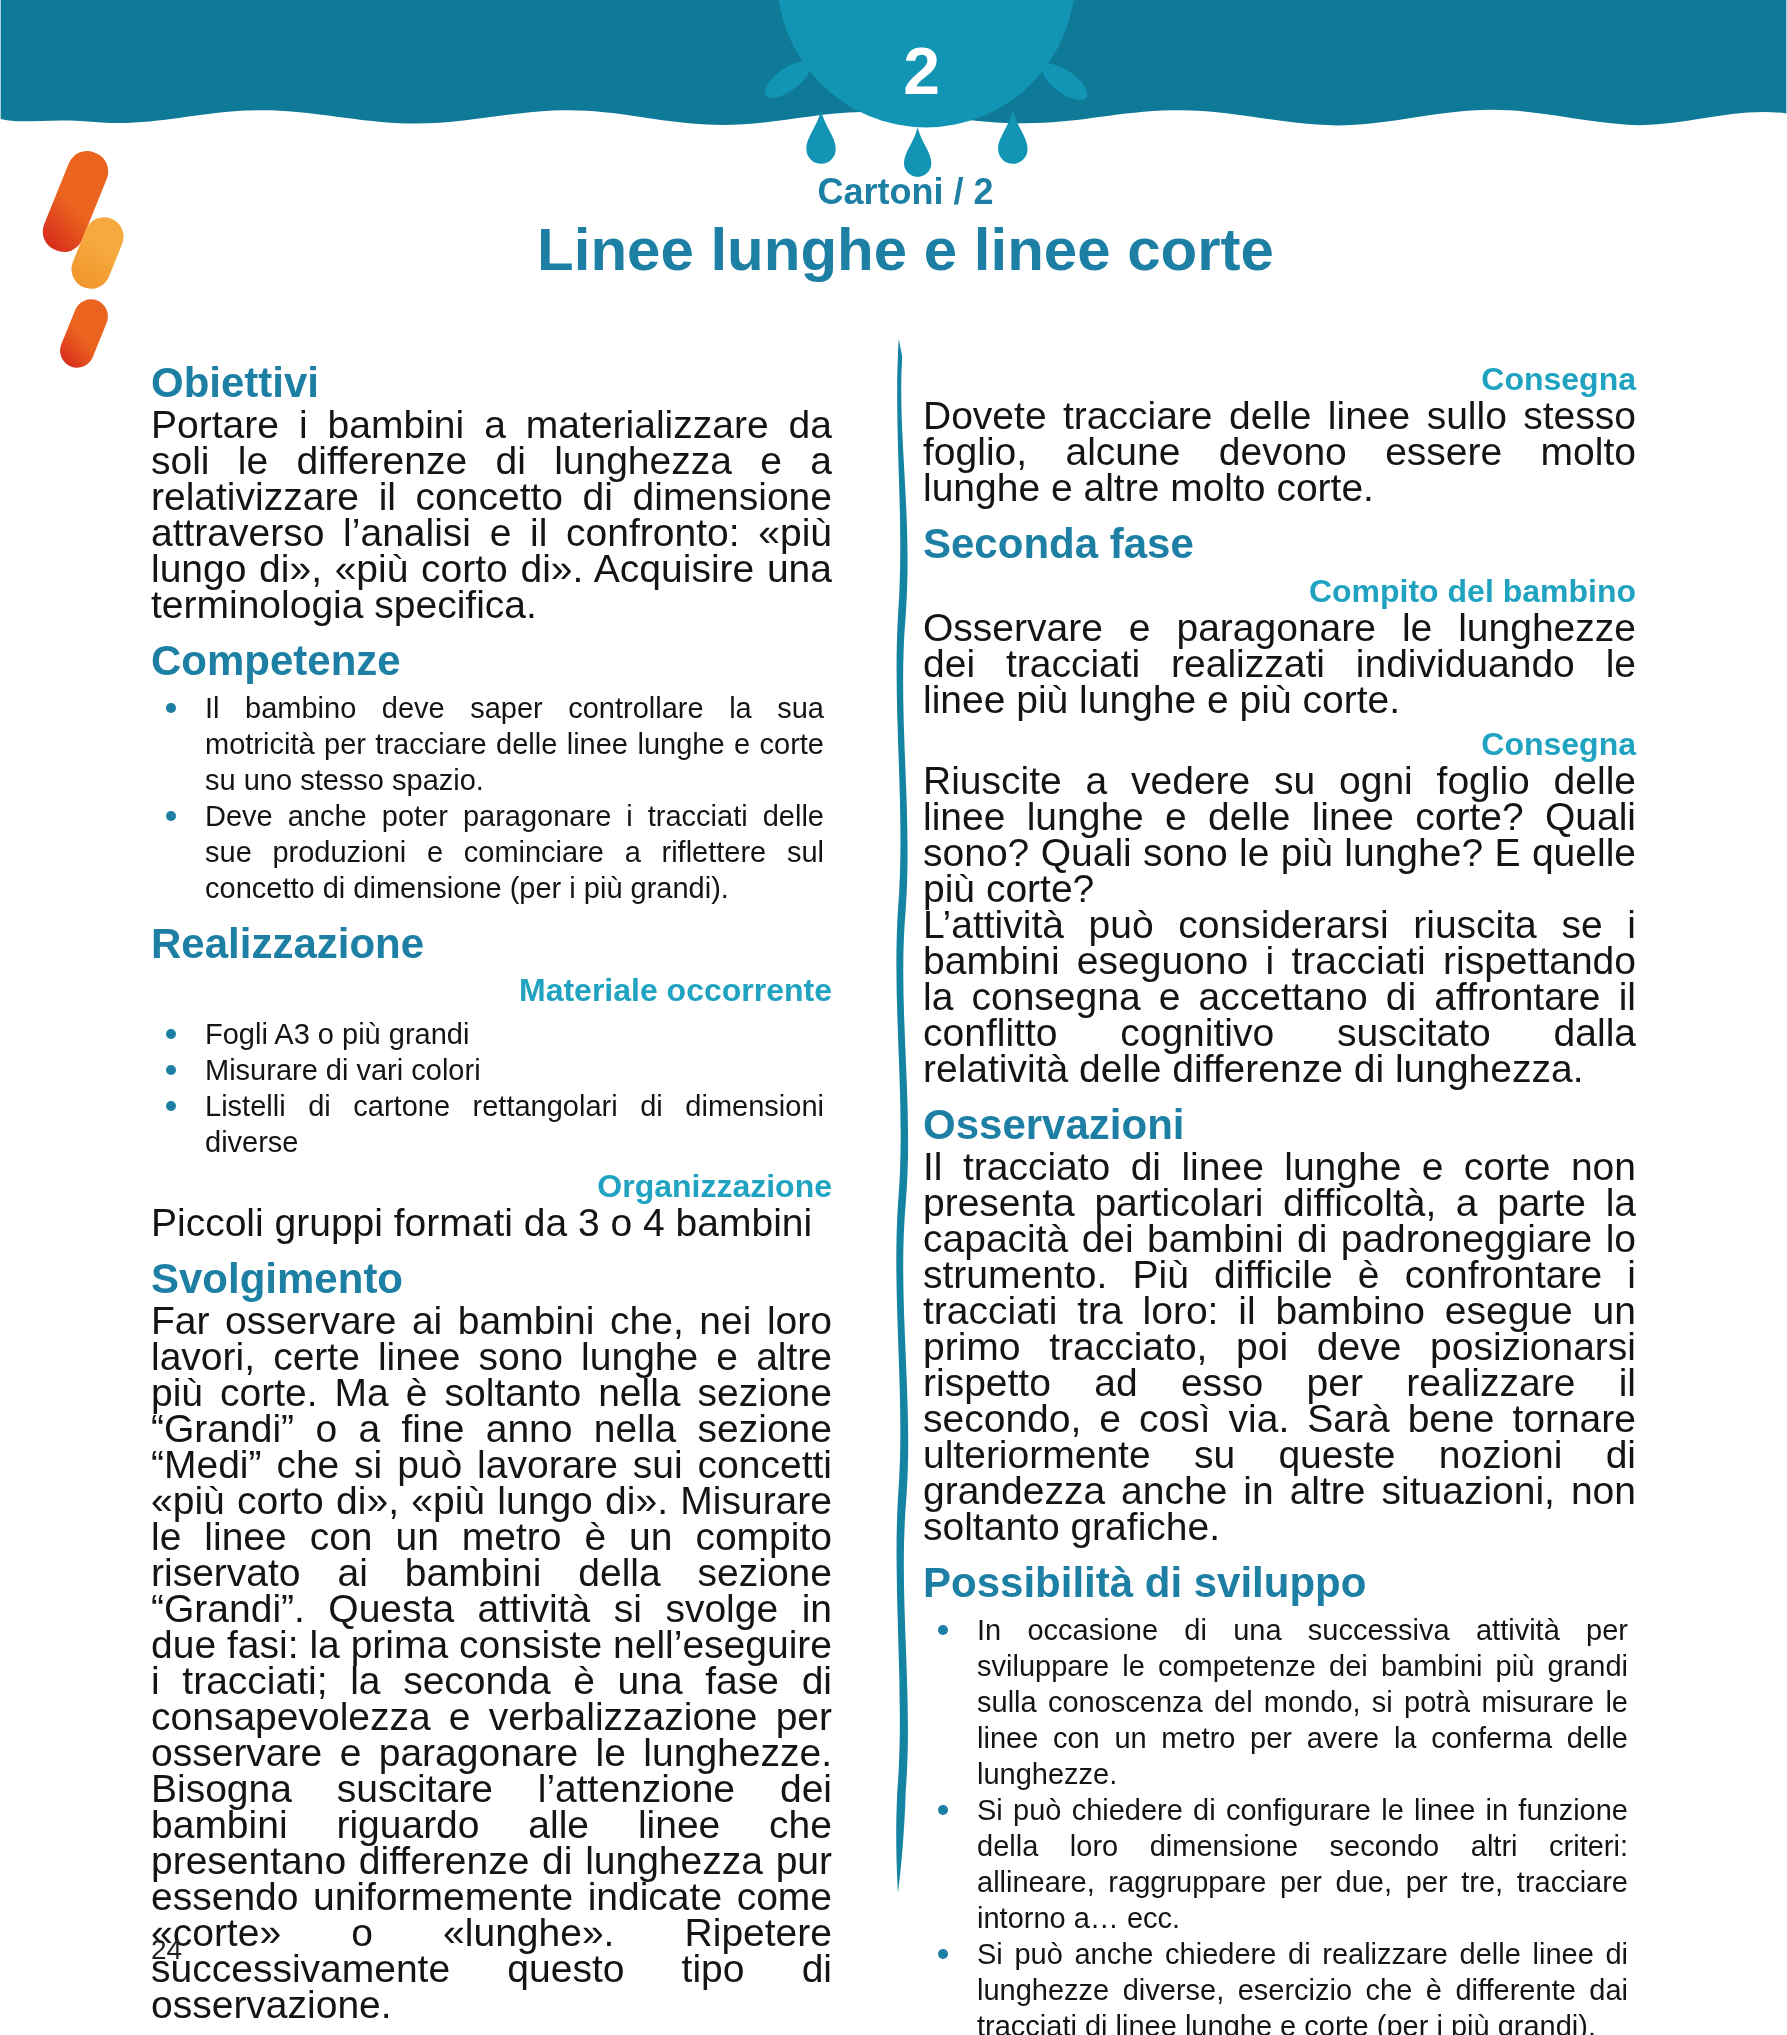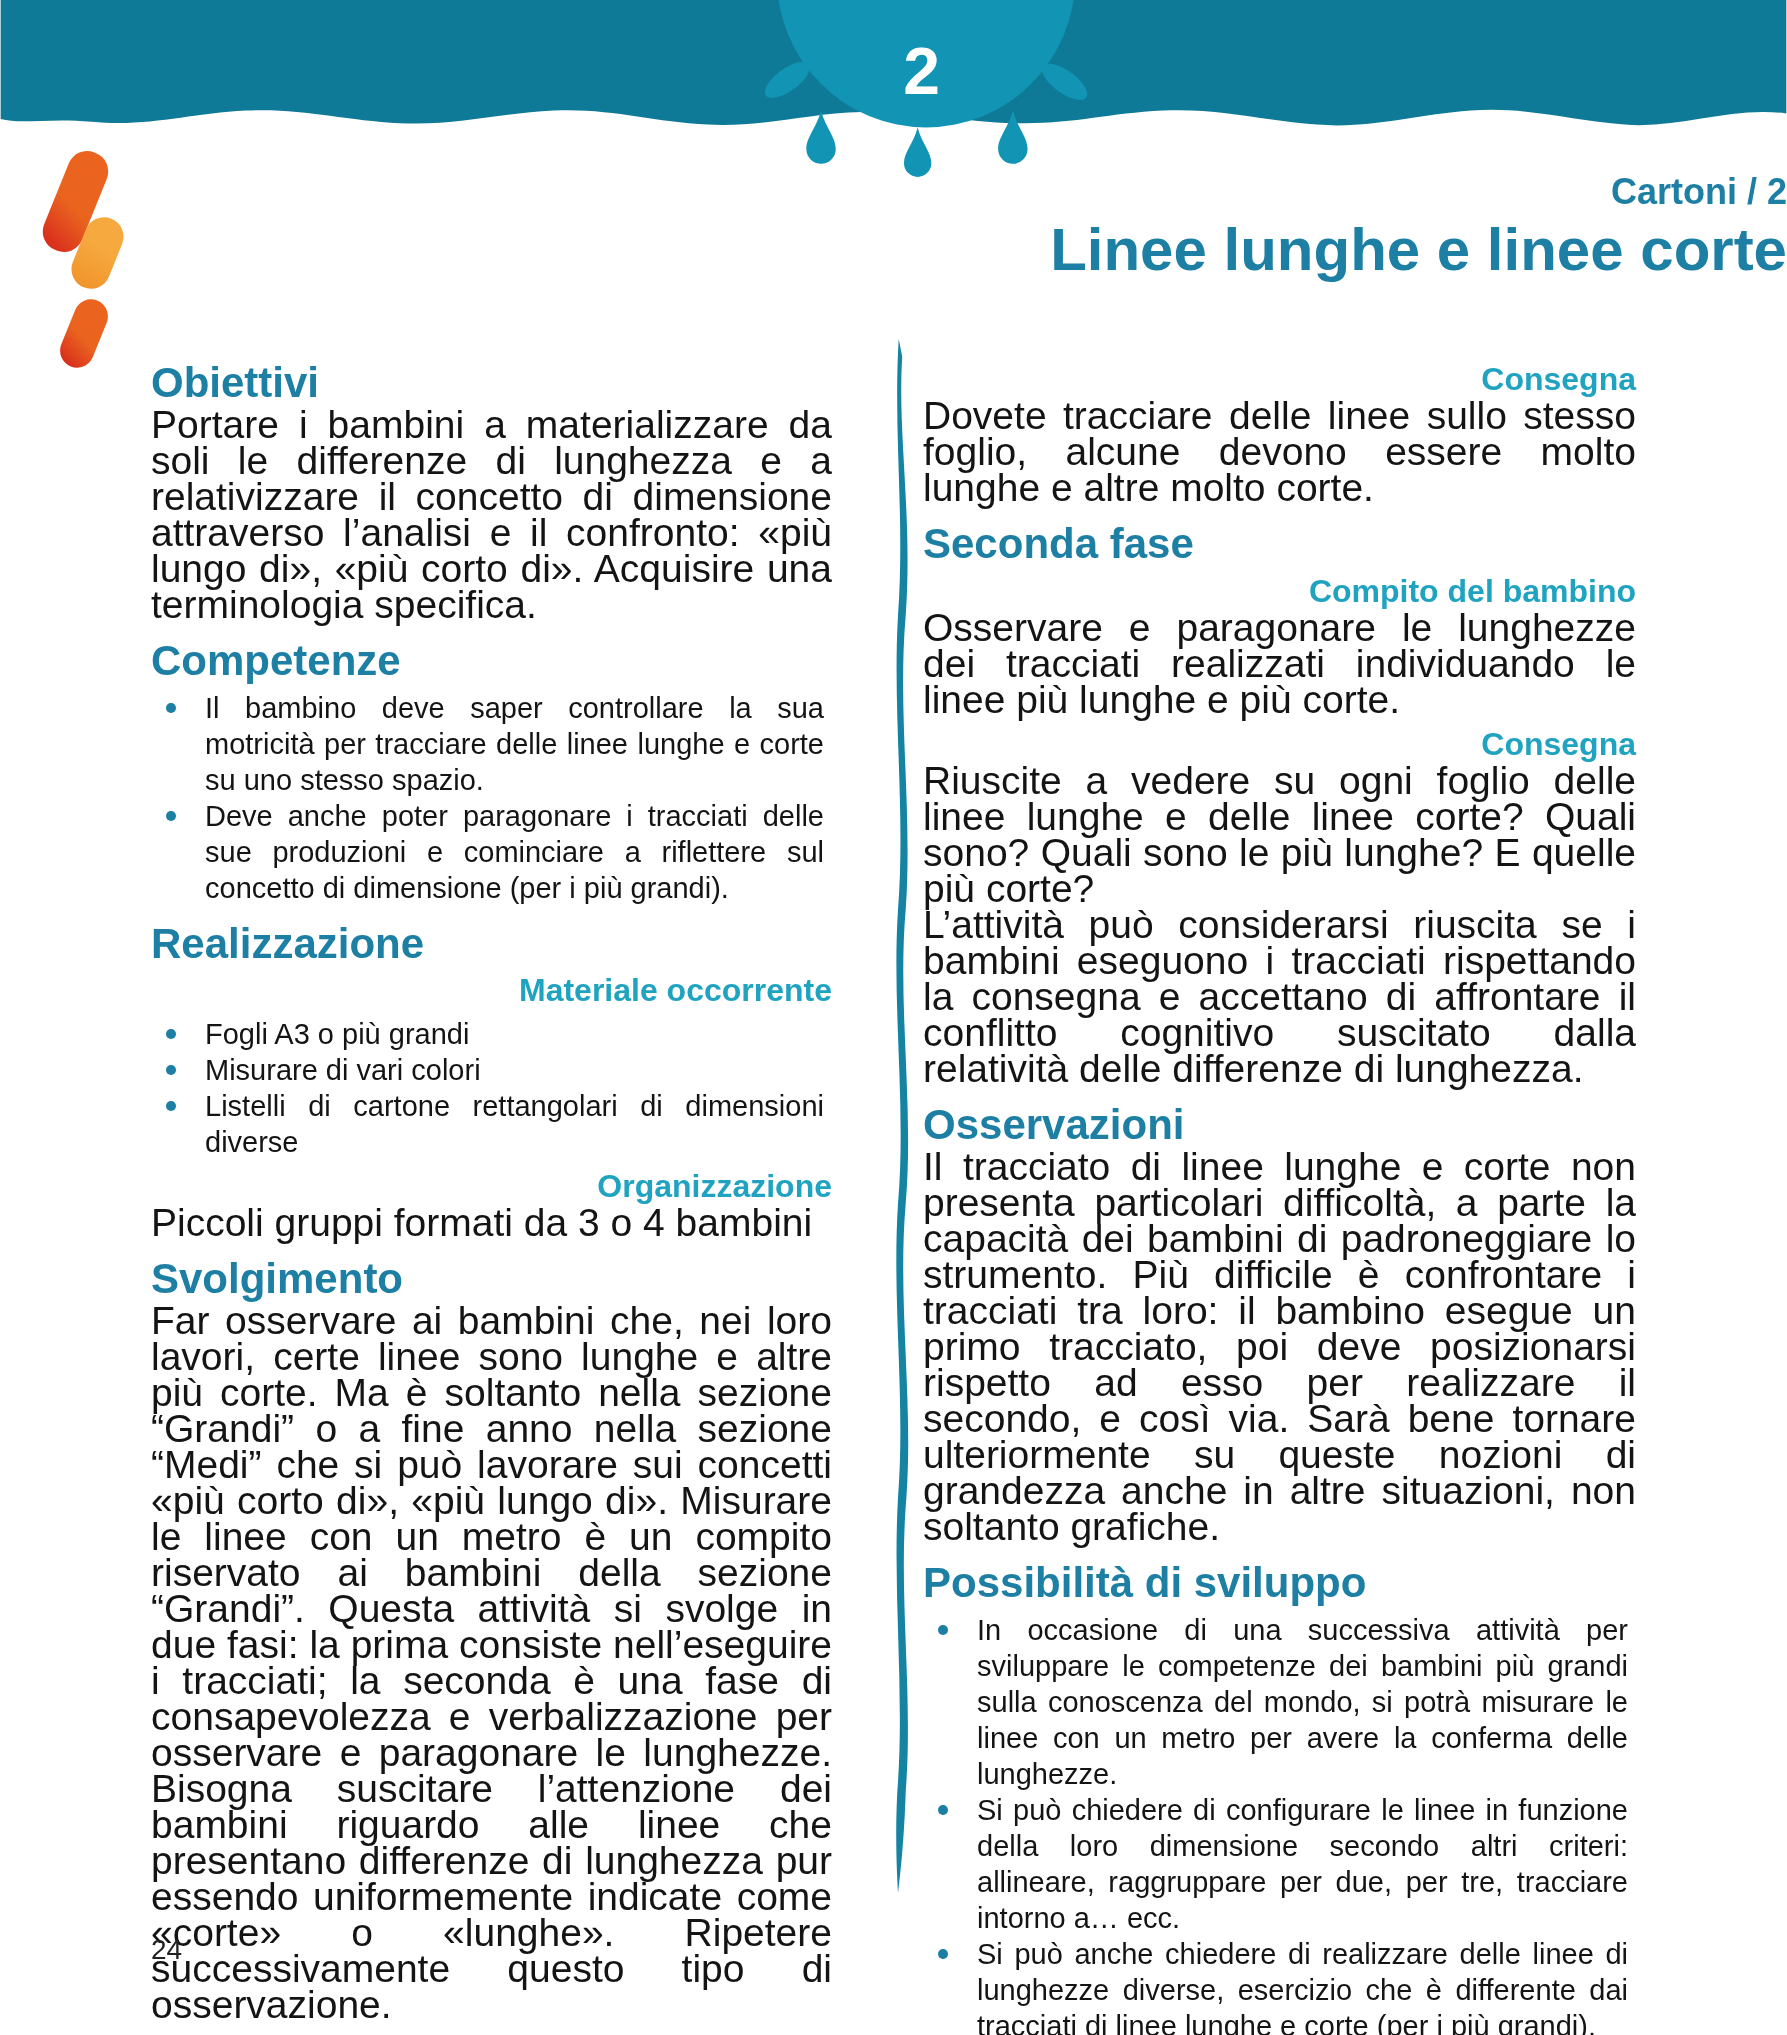--- a/index.html
+++ b/index.html
@@ -28,21 +28,21 @@
     text-align:center;font-size:66px;font-weight:700;color:#ffffff;
     line-height:1.1;
   }
   .stroke{position:absolute;display:block;border-radius:19.6px;transform:rotate(22deg);}
   .stroke.s1{left:55px;top:149px;width:41px;height:105px;
     background:linear-gradient(205deg,var(--color-orange,#ea641f) 55%,var(--color-red,#d92f1d) 92%);}
   .stroke.s2{left:78px;top:216px;width:39px;height:74px;
     background:linear-gradient(190deg,var(--color-light_orange,#f6a93f) 40%,#f0952c 95%);}
   .stroke.s3{left:67px;top:298px;width:34px;height:71px;
     background:linear-gradient(205deg,var(--color-orange,#ea641f) 55%,var(--color-red,#d92f1d) 92%);}
-  .titleblock{position:absolute;left:0;right:0;top:171px;text-align:right;padding-left:24px;}
+  .titleblock{position:absolute;left:0;right:0;top:171px;text-align:center;padding-left:24px;}
   .pretitle{font-size:36px;line-height:42px;font-weight:700;color:var(--color-heading,#1c7fa3);}
   .title{font-size:60px;line-height:67px;font-weight:700;color:var(--color-heading,#1c7fa3);margin:2.8px 0 0 0;}
   .col{position:absolute;}
   .col-left{left:151px;top:362px;width:681px;}
   .col-right{left:923px;top:362px;width:713px;}
   h2{font-size:42px;line-height:42px;font-weight:700;color:var(--color-heading,#1c7fa3);margin:17px 0 2.8px 0;}
   h3{font-size:32px;line-height:35px;font-weight:700;color:var(--color-subheading,#1fa3c0);margin:8.4px 0 1.4px 0;text-align:right;}
   .col > :first-child{margin-top:0;}
   p{font-size:39px;line-height:36px;margin:0;text-align:justify;hyphens:none;}
   .consegna{}

